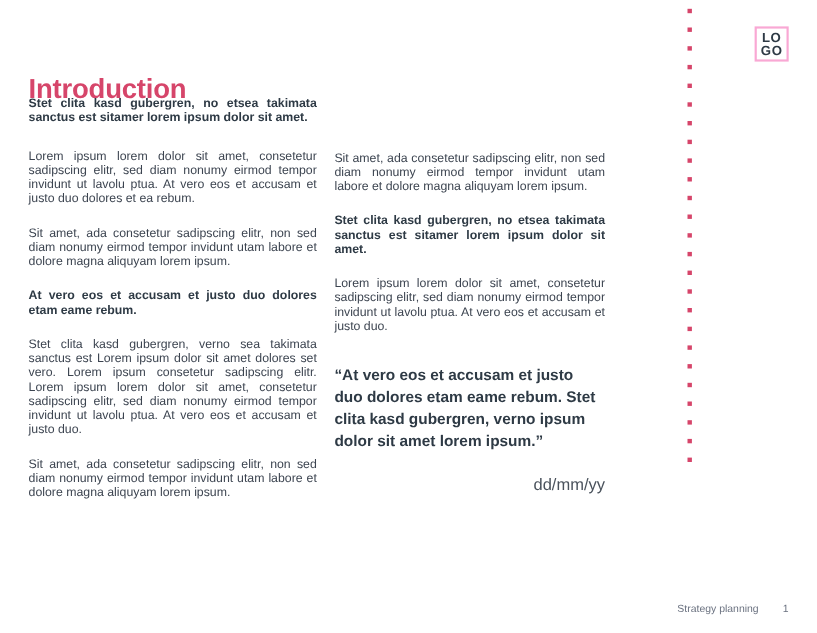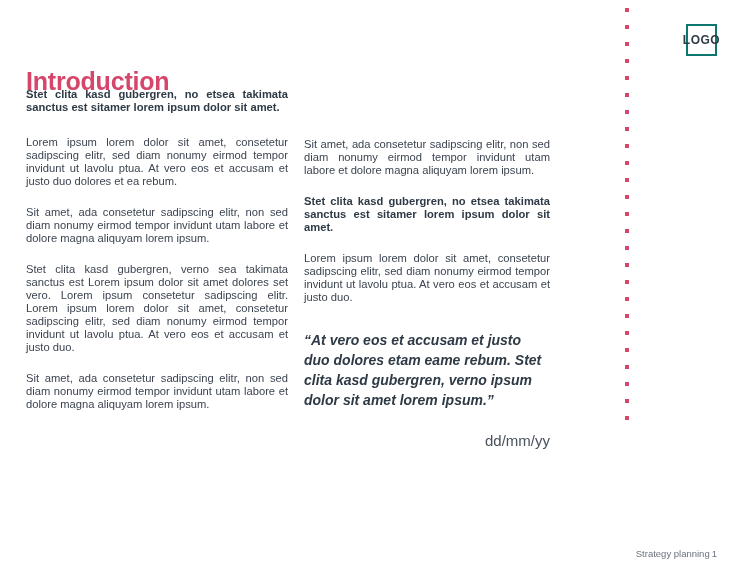--- a/index.html
+++ b/index.html
@@ -22,24 +22,24 @@
     background: #ffffff;
   }
 
   
   .logo-box {
     position: absolute;
     left: 686px;
     top: 24px;
     width: 31px;
     height: 32px;
-    border: 2px solid #0f766e;
+    border: 2px solid #f9a8d4;
     box-sizing: border-box;
     display: flex;
-    flex-direction: row;
+    flex-direction: column;
     align-items: center;
     justify-content: center;
     line-height: 1.0;
   }
   .logo-line {
     font-size: 12px;
     font-weight: bold;
     color: #2e3a45;
     letter-spacing: 0.5px;
     font-family: "Liberation Sans", sans-serif;
@@ -99,41 +99,40 @@
     font-weight: bold;
     color: #2e3a45;
   }
   .para:last-child { margin-bottom: 0; }
 
   .quote {
     margin: 26px 0 0 0;
     font-size: 14px;
     line-height: 20px;
     font-weight: bold;
-    font-style: italic;
     color: #2e3a45;
     text-align: left;
     font-family: "Liberation Sans", sans-serif;
   }
   .quote-date {
     margin: 22px 0 0 0;
     text-align: right;
     font-size: 15px;
     color: #4a525c;
     font-family: "Liberation Sans", sans-serif;
   }
 
   
   .footer {
     position: absolute;
     right: 26px;
     bottom: 16px;
     display: flex;
     align-items: baseline;
-    gap: 2px;
+    gap: 22px;
     font-size: 9.5px;
     color: #6b7280;
     font-family: "Liberation Sans", sans-serif;
   }
   .footer .page-num { color: #6b7280; }
 </style>
 </head>
 <body>
 
 <div class="slide">
@@ -170,20 +169,21 @@
       <span class="dot" style="top: 391px; background: rgb(214, 69, 106);"></span>
       <span class="dot" style="top: 408px; background: rgb(214, 69, 106);"></span>
     </div>
 
   <h1 class="page-title">Introduction</h1>
 
   <div class="col col-left">
     <p class="para lead">Stet clita kasd gubergren, no etsea takimata sanctus est sitamer lorem ipsum dolor sit amet.</p>
     <p class="para">Lorem ipsum lorem dolor sit amet, consetetur sadipscing elitr, sed diam nonumy eirmod tempor invidunt ut lavolu ptua. At vero eos et accusam et justo duo dolores et ea rebum.</p>
     <p class="para">Sit amet, ada consetetur sadipscing elitr, non sed diam nonumy eirmod tempor invidunt utam labore et dolore magna aliquyam lorem ipsum.</p>
+    <p class="para sub">At vero eos et accusam et justo duo dolores etam eame rebum.</p>
     <p class="para">Stet clita kasd gubergren, verno sea takimata sanctus est Lorem ipsum dolor sit amet dolores set vero. Lorem ipsum consetetur sadipscing elitr. Lorem ipsum lorem dolor sit amet, consetetur sadipscing elitr, sed diam nonumy eirmod tempor invidunt ut lavolu ptua. At vero eos et accusam et justo duo.</p>
     <p class="para">Sit amet, ada consetetur sadipscing elitr, non sed diam nonumy eirmod tempor invidunt utam labore et dolore magna aliquyam lorem ipsum.</p>
   </div>
 
   <div class="col col-right">
     <p class="para">Sit amet, ada consetetur sadipscing elitr, non sed diam nonumy eirmod tempor invidunt utam labore et dolore magna aliquyam lorem ipsum.</p>
     <p class="para sub">Stet clita kasd gubergren, no etsea takimata sanctus est sitamer lorem ipsum dolor sit amet.</p>
     <p class="para">Lorem ipsum lorem dolor sit amet, consetetur sadipscing elitr, sed diam nonumy eirmod tempor invidunt ut lavolu ptua. At vero eos et accusam et justo duo.</p>
     <p class="quote">“At vero eos et accusam et justo duo dolores etam eame rebum. Stet clita kasd gubergren, verno ipsum dolor sit amet lorem ipsum.”</p>
     <p class="quote-date">dd/mm/yy</p>

